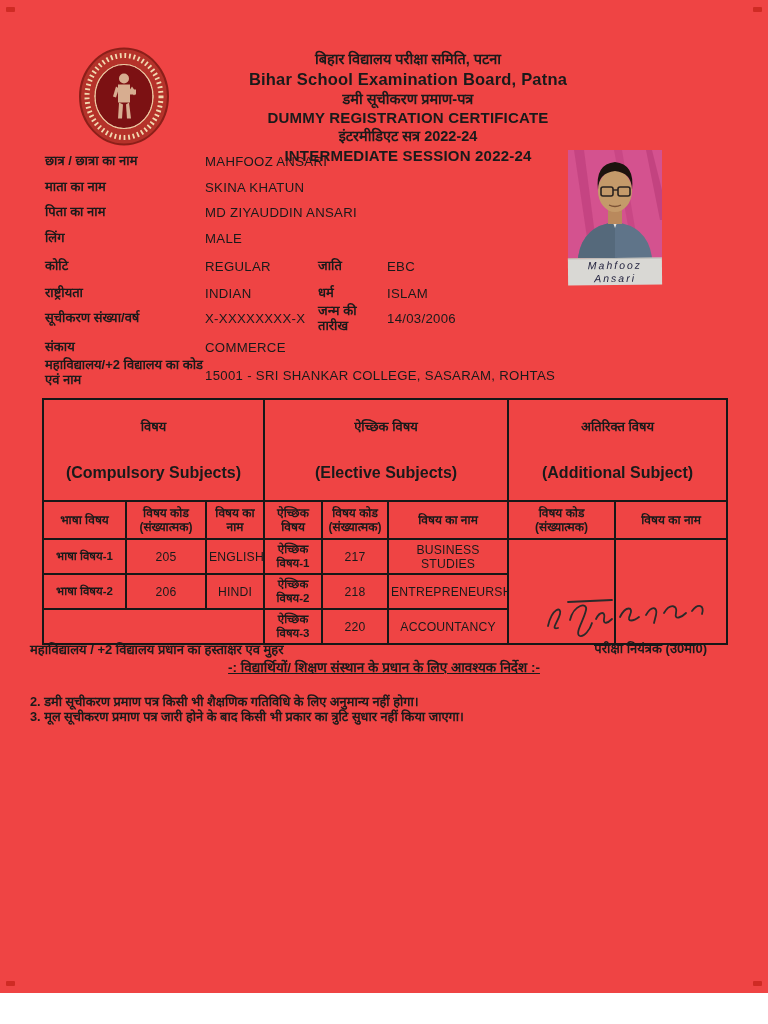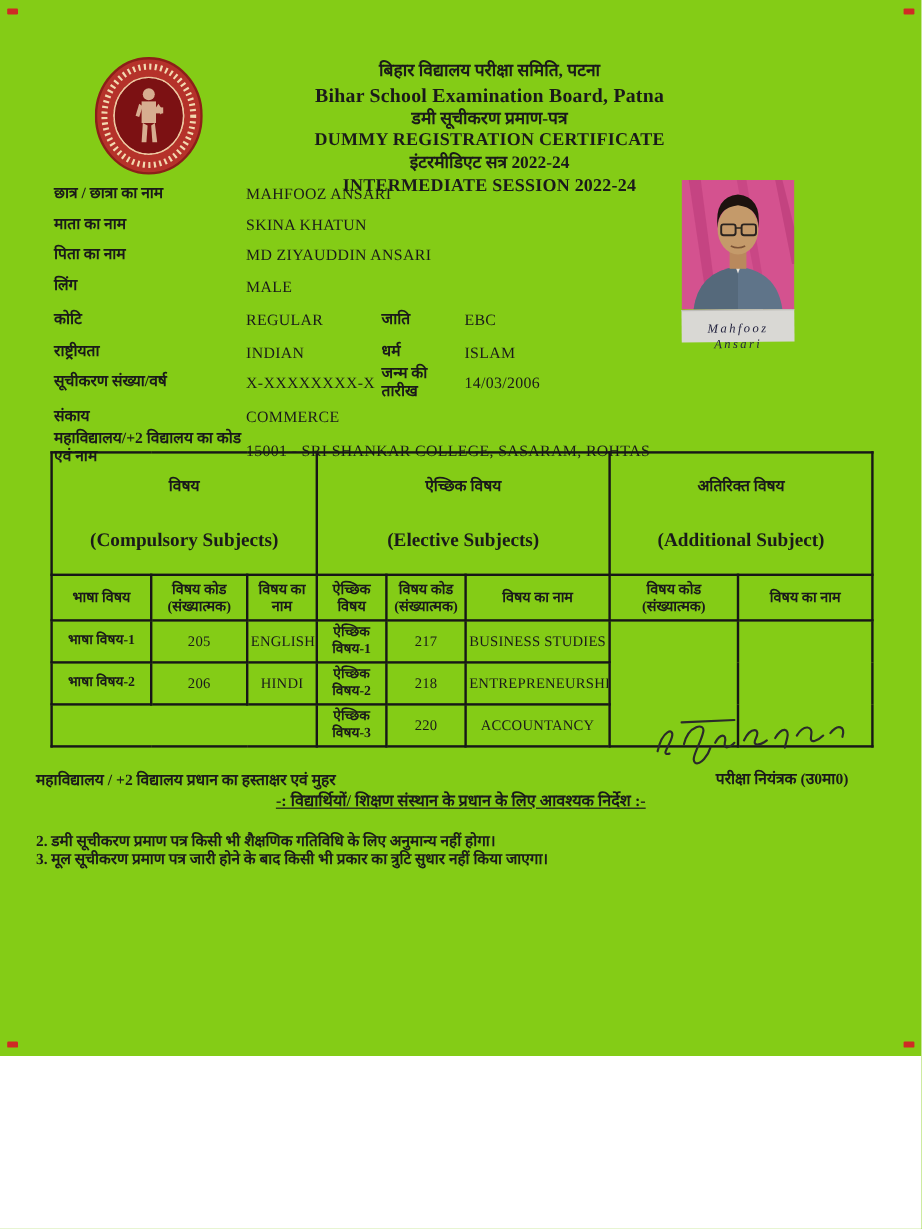--- a/index.html
+++ b/index.html
@@ -1,48 +1,48 @@
 <!DOCTYPE html>
 <html><head>
 <meta charset="utf-8">
 <style>
   html,body{margin:0;padding:0;background:#ffffff;}
   .page{
-    position:relative;width:768px;height:880px;background:#84cc16;overflow:hidden;
-    font-family:Liberation Serif, serif;color:#1a1a1a;
+    position:relative;width:768px;height:993px;background:#ef4444;overflow:hidden;
+    font-family:Liberation Sans, sans-serif;color:#1a1a1a;
   }
   .corner-mark{position:absolute;width:9px;height:5px;background:#cf2b24;border-radius:1px;}
   .cm-tl{left:6px;top:7px;}
   .cm-tr{right:6px;top:7px;}
   .cm-bl{left:6px;bottom:7px;}
   .cm-br{right:6px;bottom:7px;}
 
   .logo{position:absolute;left:79px;top:47px;width:90px;height:99px;}
 
   .header{position:absolute;left:48px;top:50px;width:720px;text-align:center;line-height:1.28;}
   .h-hi{font-weight:700;font-size:14.5px;}
   .h-en1{font-weight:700;font-size:16.5px;letter-spacing:.2px;}
   .h-en{font-weight:700;font-size:15px;letter-spacing:.2px;}
 
   .photo-wrap{position:absolute;left:568px;top:150px;width:94px;}
   .photo-img{display:block;width:94px;height:108px;}
   .photo-caption{
     width:94px;height:27px;background:#d9d8d4;border-top:1px solid #bdbcb8;
     text-align:center;color:#23233f;font-style:italic;font-size:10.5px;line-height:12.5px;
-    letter-spacing:2px;padding-top:10px;box-sizing:border-box;transform:rotate(-.5deg);
+    letter-spacing:2px;padding-top:0;box-sizing:border-box;transform:rotate(-.5deg);
   }
 
   .frow{position:absolute;left:0;top:0;width:768px;height:26px;}
   .flabel{position:absolute;left:45px;top:0;font-weight:700;font-size:13px;white-space:pre-line;line-height:15px;}
   .fvalue{position:absolute;left:205px;top:1px;font-size:13.2px;letter-spacing:.3px;white-space:pre-line;}
   .flabel2{position:absolute;left:318px;top:0;font-weight:700;font-size:13px;white-space:pre-line;line-height:15px;}
   .fvalue2{position:absolute;left:387px;top:1px;font-size:13.2px;letter-spacing:.3px;}
 
   table.subjects{
-    position:absolute;left:42px;top:376px;width:684px;border-collapse:collapse;
+    position:absolute;left:42px;top:398px;width:684px;border-collapse:collapse;
     table-layout:fixed;
     border-radius:29px;
   }
   table.subjects th,table.subjects td{
     border:2px solid #171717;text-align:center;vertical-align:middle;
     padding:1px 2px;white-space:pre-line;overflow:hidden;
   }
   .grp-hi{font-weight:700;font-size:13px;line-height:15px;}
   .grp-en{font-weight:700;font-size:16px;line-height:16px;margin-top:13px;}
   .subhead{font-weight:700;font-size:12px;line-height:14px;}

